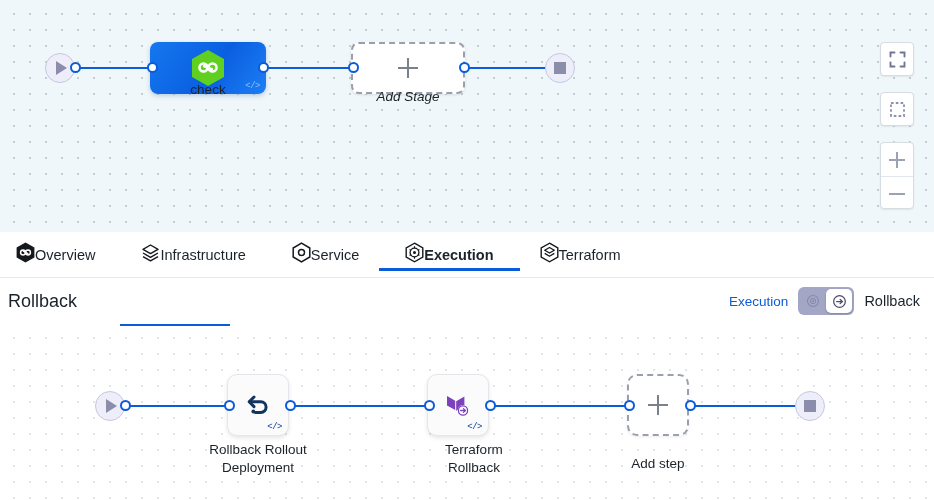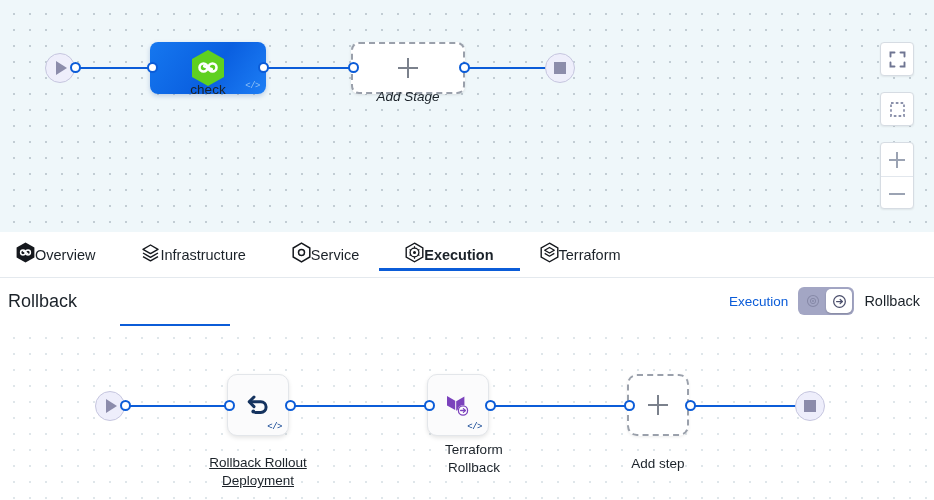--- a/index.html
+++ b/index.html
@@ -417,21 +417,21 @@
       <g fill="none" stroke="#15335f" stroke-width="3" stroke-linecap="round" stroke-linejoin="round">
         <path d="M11,7 L6.2,11.8 L11,16.6"></path>
         <path d="M6.6,11.8 H17.8 a5.3,5.3 0 0 1 0,10.6 H12.5"></path>
       </g>
       <circle cx="10.3" cy="21.5" r="1.9" fill="#15335f"></circle>
     </svg>
     <span class="code-badge">&lt;/&gt;</span>
   </div>
   <div class="port" style="left:224px; top:76px;"></div>
   <div class="port" style="left:285px; top:76px;"></div>
-  <div class="node-label" style="left:188px; top:130px; width:140px;text-decoration:underline;">Rollback Rollout
+  <div class="node-label" style="left:188px; top:117px; width:140px;">Rollback Rollout
 Deployment</div>
 
   <div class="step-box" style="left:427px; top:50px;">
     <svg width="32" height="30" viewBox="0 0 32 30">
       <g fill="#7b42bc">
         <polygon points="5,6 13.2,10.7 13.2,20.1 5,15.4"></polygon>
         <polygon points="14.2,11.3 22.4,6.6 22.4,16 14.2,20.7"></polygon>
         <polygon points="14.2,21.8 22.4,17.1 22.4,26.5 14.2,21.8" opacity="0"></polygon>
       </g>
       <circle cx="21" cy="20.5" r="5.4" fill="#ffffff"></circle>

